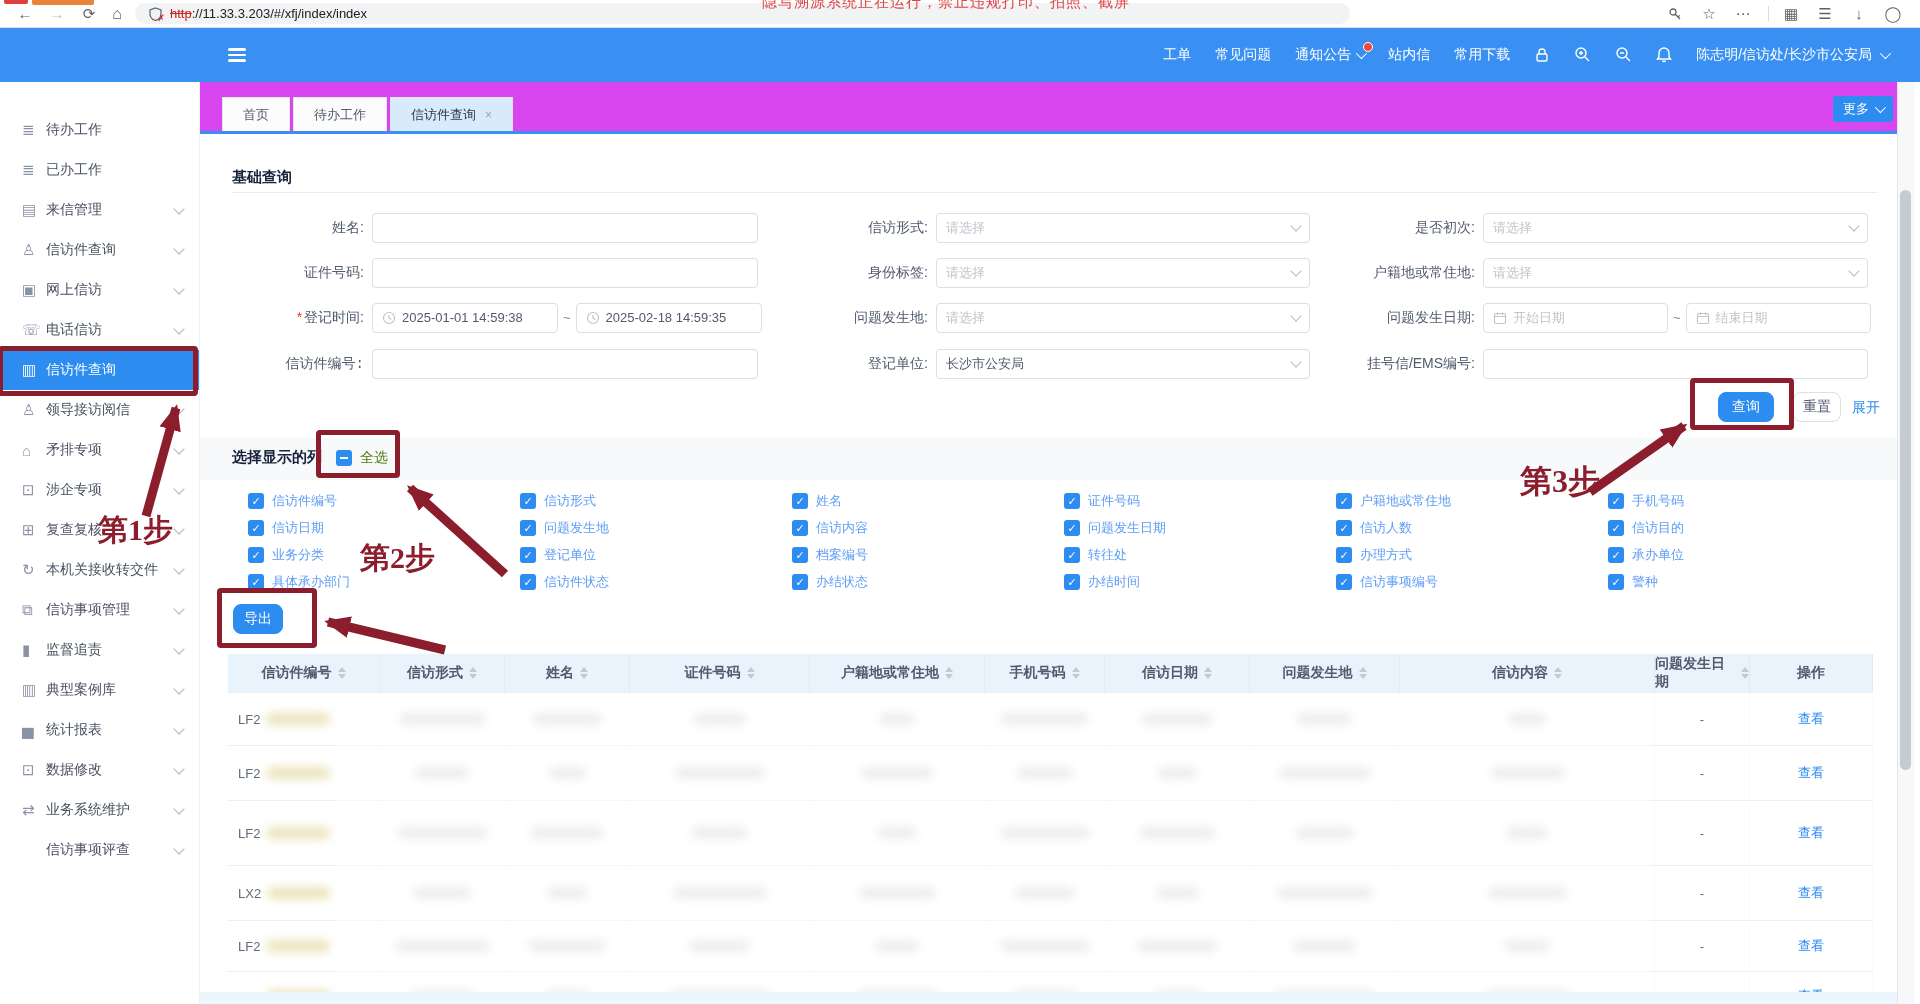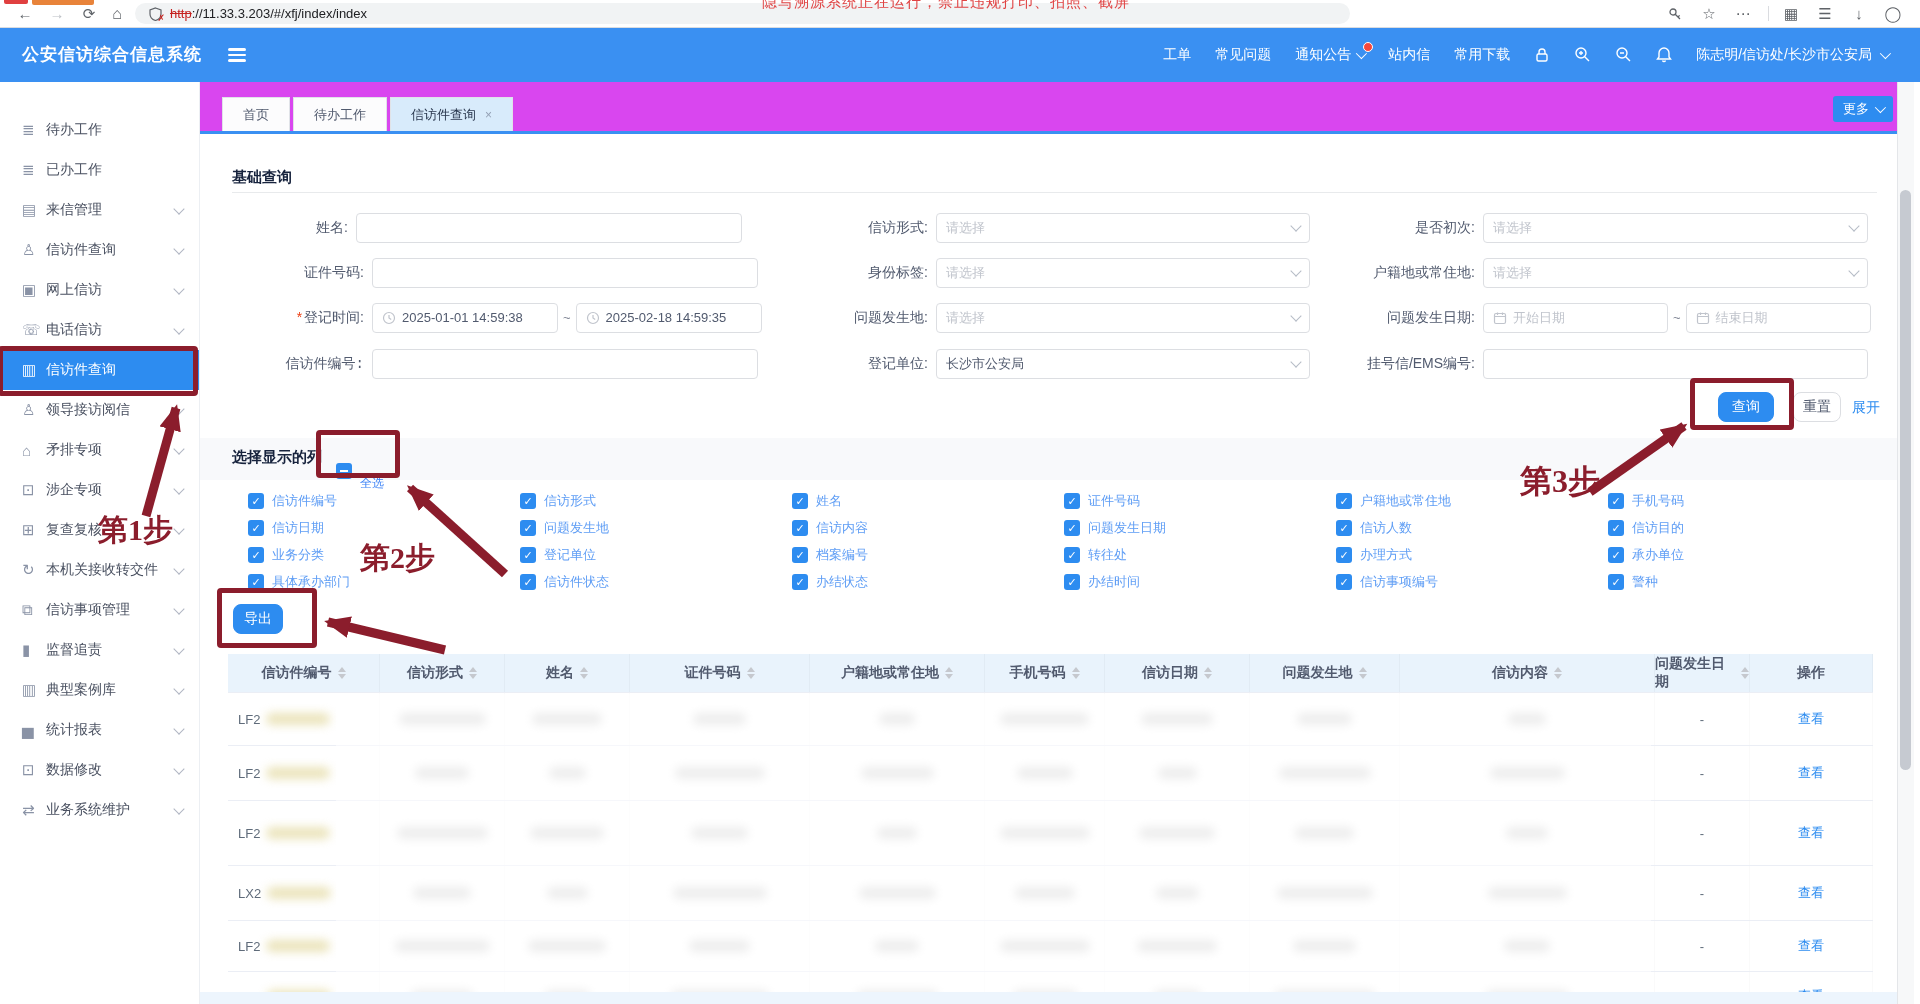--- a/index.html
+++ b/index.html
@@ -63,21 +63,21 @@
   .btn.primary{background:#2d8cf0;color:#fff;border:1px solid #2d8cf0;}
   .btn.plain{background:#fff;color:#515a6e;border:1px solid #dcdee2;}
   .link{position:absolute;color:#2d8cf0;font-size:14px;cursor:pointer;}
   
   .col-band{position:absolute;left:0;right:0;top:304px;height:42px;background:#f8f9fb;}
   .col-title{position:absolute;left:32px;top:314px;font-size:15px;font-weight:bold;color:#17233d;}
   .sel-all{position:absolute;left:136px;top:315px;display:flex;align-items:center;gap:8px;cursor:pointer;}
   .cb{width:16px;height:16px;border-radius:3px;background:#2d8cf0;color:#fff;font-size:11px;line-height:16px;text-align:center;flex:none;}
   .cb.ind{position:relative;}
   .cb.ind::after{content:"";position:absolute;left:4px;top:7px;width:8px;height:2px;background:#fff;}
-  .cb-lab{color:#3b82f6;font-size:12px;margin-top:26px;}
+  .cb-lab{color:#4d7c0f;font-size:14px;}
   .cb-item{position:absolute;display:flex;align-items:center;gap:8px;cursor:pointer;}
   .cb-item .cb-lab2{color:#5e9df5;font-size:13px;white-space:nowrap;}
   
   .tbl{position:absolute;left:28px;top:520px;width:1645px;}
   .tr{display:flex;border-bottom:1px solid #ebeef5;}
   .th{background:#e9f3fc;height:38px;display:flex;align-items:center;justify-content:center;font-size:14px;font-weight:bold;color:#515a6e;box-sizing:border-box;border-right:1px solid rgba(0,0,0,0.03);}
   .td{display:flex;align-items:center;justify-content:center;font-size:13px;color:#5f6b7a;box-sizing:border-box;border-right:1px solid rgba(0,0,0,0.02);overflow:hidden;}
   .td.idc{justify-content:flex-start;padding-left:10px;}
   .sort{display:inline-flex;flex-direction:column;margin-left:6px;gap:2px;}
   .sort i{width:0;height:0;border-left:4px solid transparent;border-right:4px solid transparent;}
@@ -128,21 +128,20 @@
     <span class="b-icon" style="left:1730px">⋯</span>
     <span style="position:absolute;left:1768px;top:6px;width:1px;height:15px;background:#dadce0;"></span>
     <span class="b-icon" style="left:1778px">▦</span>
     <span class="b-icon" style="left:1812px">☰</span>
     <span class="b-icon" style="left:1846px">↓</span>
     <span class="b-icon" style="left:1880px">◯</span>
   </div>
   <div class="watermark">隐写溯源系统正在运行，禁止违规打印、拍照、截屏</div>
 
   <div class="appheader">
-    <div class="app-title">公安信访综合信息系统</div>
     <div class="hamburger">
         <i></i>
         <i></i>
         <i></i>
       </div>
     <div class="hd-right" id="hd-right">
         <span class="nav-item">
           <span>工单</span>
         </span>
         <span class="nav-item">
@@ -272,20 +271,25 @@
         <div class="sb-item">
           <span class="sb-ic">⊡</span>
           <span>数据修改</span>
           <i class="chev"></i>
         </div>
         <div class="sb-item">
           <span class="sb-ic">⇄</span>
           <span>业务系统维护</span>
           <i class="chev"></i>
         </div>
+        <div class="sb-item">
+          <span class="sb-ic"></span>
+          <span>信访事项评查</span>
+          <i class="chev"></i>
+        </div>
       </div>
   </div>
 
   <div class="main">
     <div class="tabbar">
       <div class="tabs" id="tabs">
           <div class="tab">
             <span>首页</span>
           </div>
           <div class="tab">
@@ -301,21 +305,21 @@
           <i class="wcaret"></i>
       </div>
     </div>
     <div class="content-topline"></div>
 
     <div class="content">
       <div class="sec-title">基础查询</div>
       <div class="sec-underline"></div>
 
       <div id="form">
-          <div class="f-cell" style="left: 12px; top: 71px; width: 562px;">
+          <div class="f-cell" style="left: 28px; top: 71px; width: 562px;">
             <span class="f-label" style="width: 144px;">姓名:</span>
             <div class="ctl" style="width: 386px;">
               <input readonly="" style="">
             </div>
           </div>
           <div class="f-cell" style="left: 590px; top: 71px; width: 555px;">
             <span class="f-label" style="width: 146px;">信访形式:</span>
             <div class="ctl" style="width: 374px;">
               <span class="ph grow">请选择</span>
               <i class="scaret"></i>

